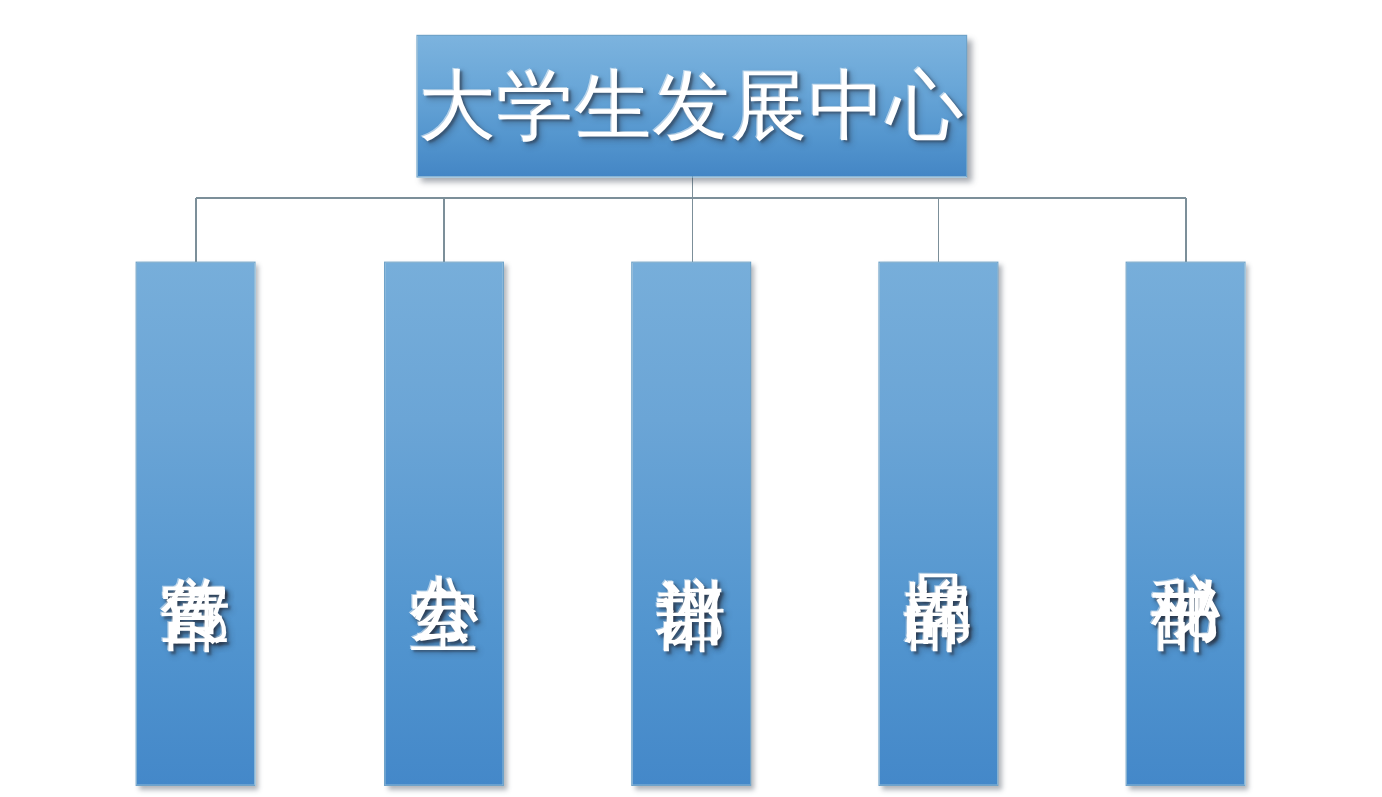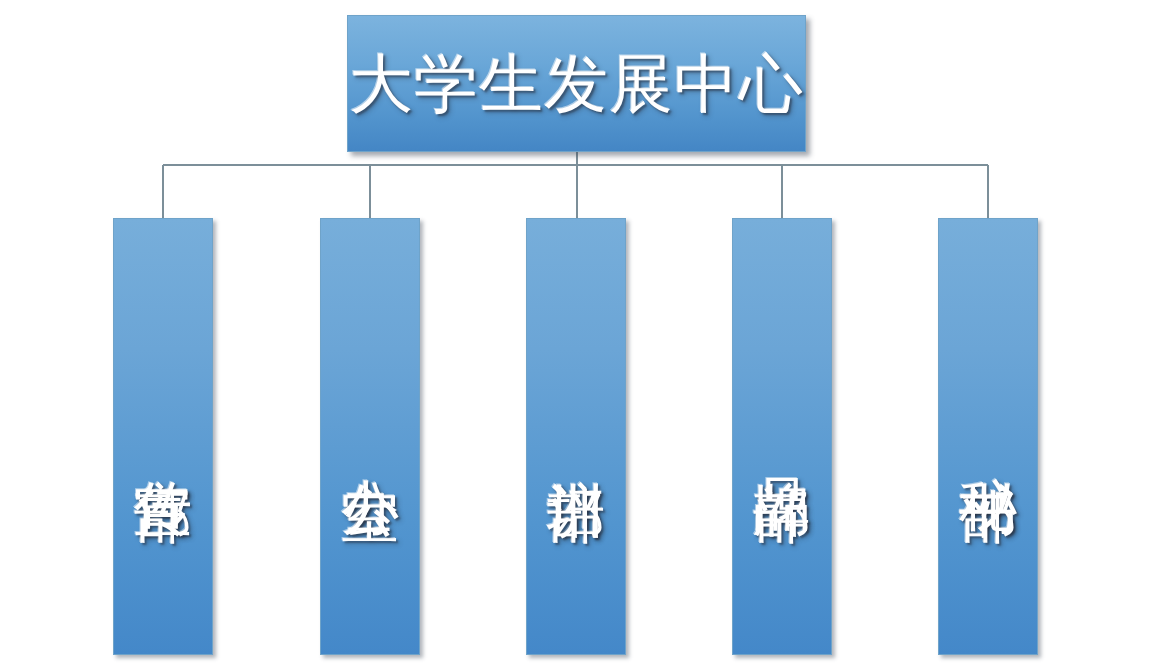--- a/index.html
+++ b/index.html
@@ -40,23 +40,23 @@
     border: 1px solid #6fa3c9;
     box-shadow: 3px 3px 4px rgba(60, 70, 85, 0.40);
     display: flex;
     align-items: center;
     justify-content: center;
   }
 
   
   #root-node {
     left: 347px;
-    top: 15px;
+    top: 29px;
     width: 459px;
-    height: 137px;
+    height: 119px;
     background: linear-gradient(to bottom, #7cb3de 0%, #6aa7d8 35%, #5294cd 75%, #4486c5 100%);
     box-shadow: 4px 4px 5px rgba(55, 65, 80, 0.45);
   }
 
   .root-label {
     color: #ffffff;
     font-size: 64px;
     line-height: 1;
     font-weight: 400;
     letter-spacing: 1px;

